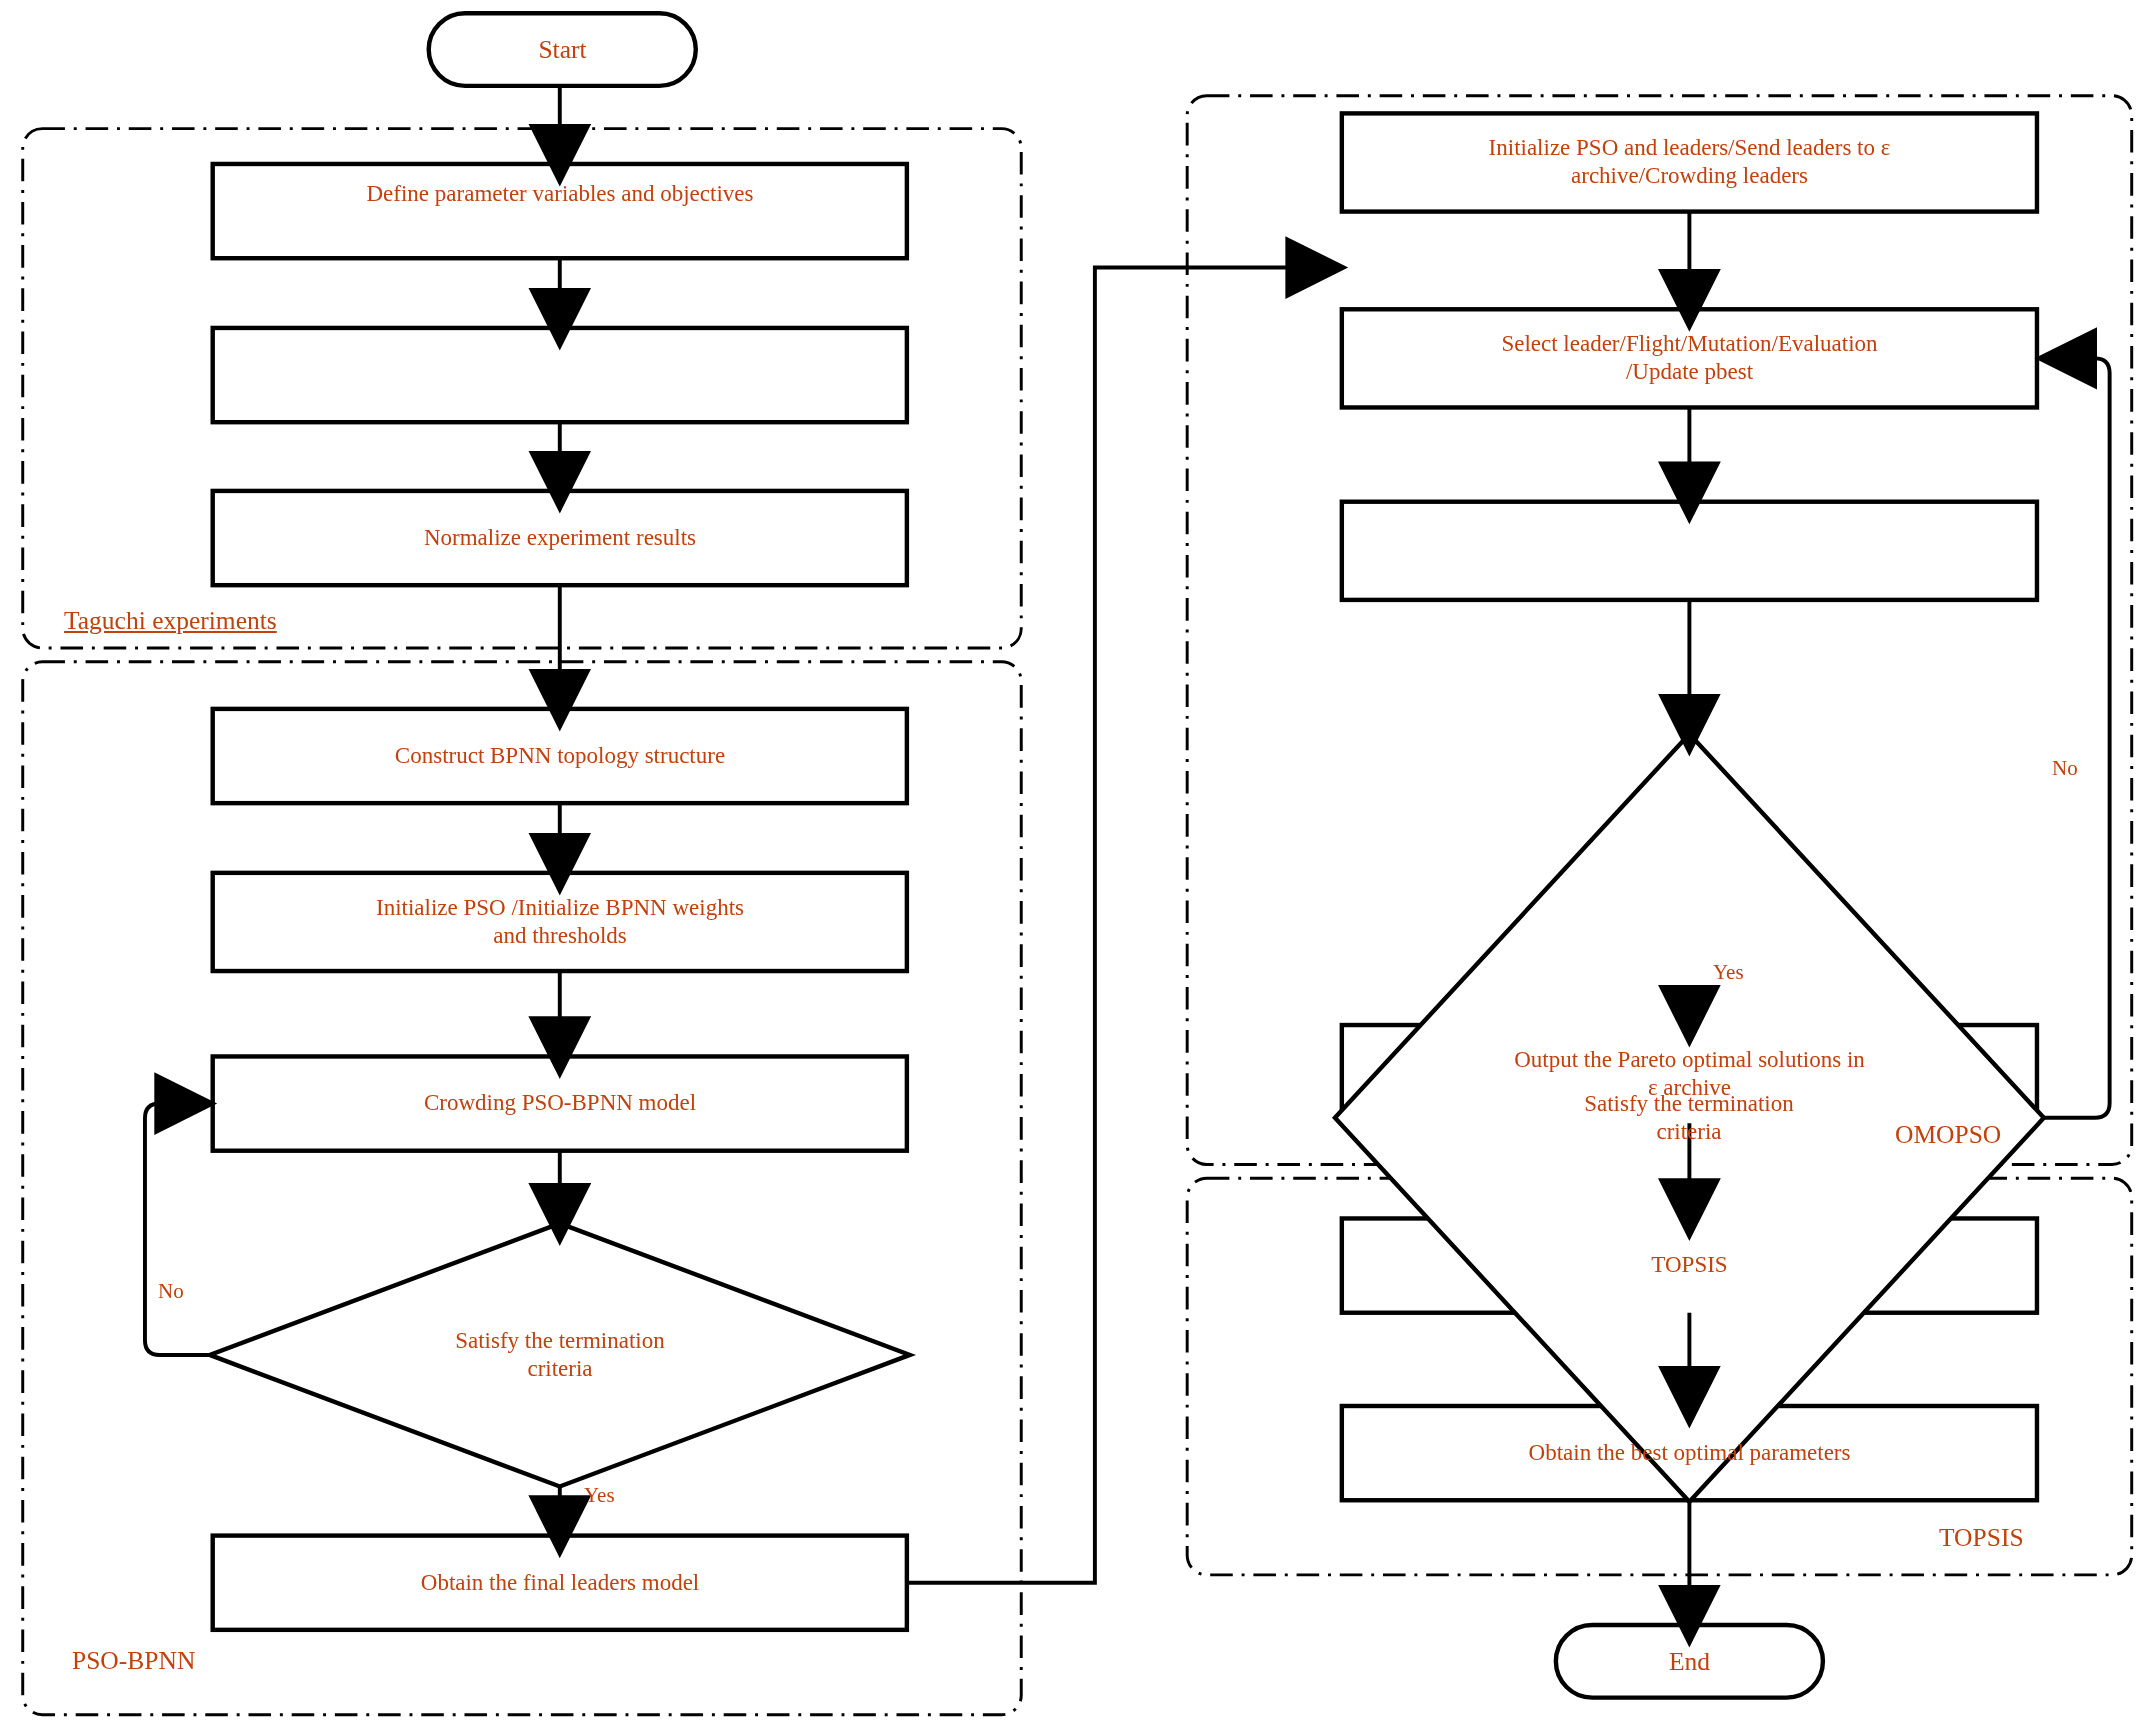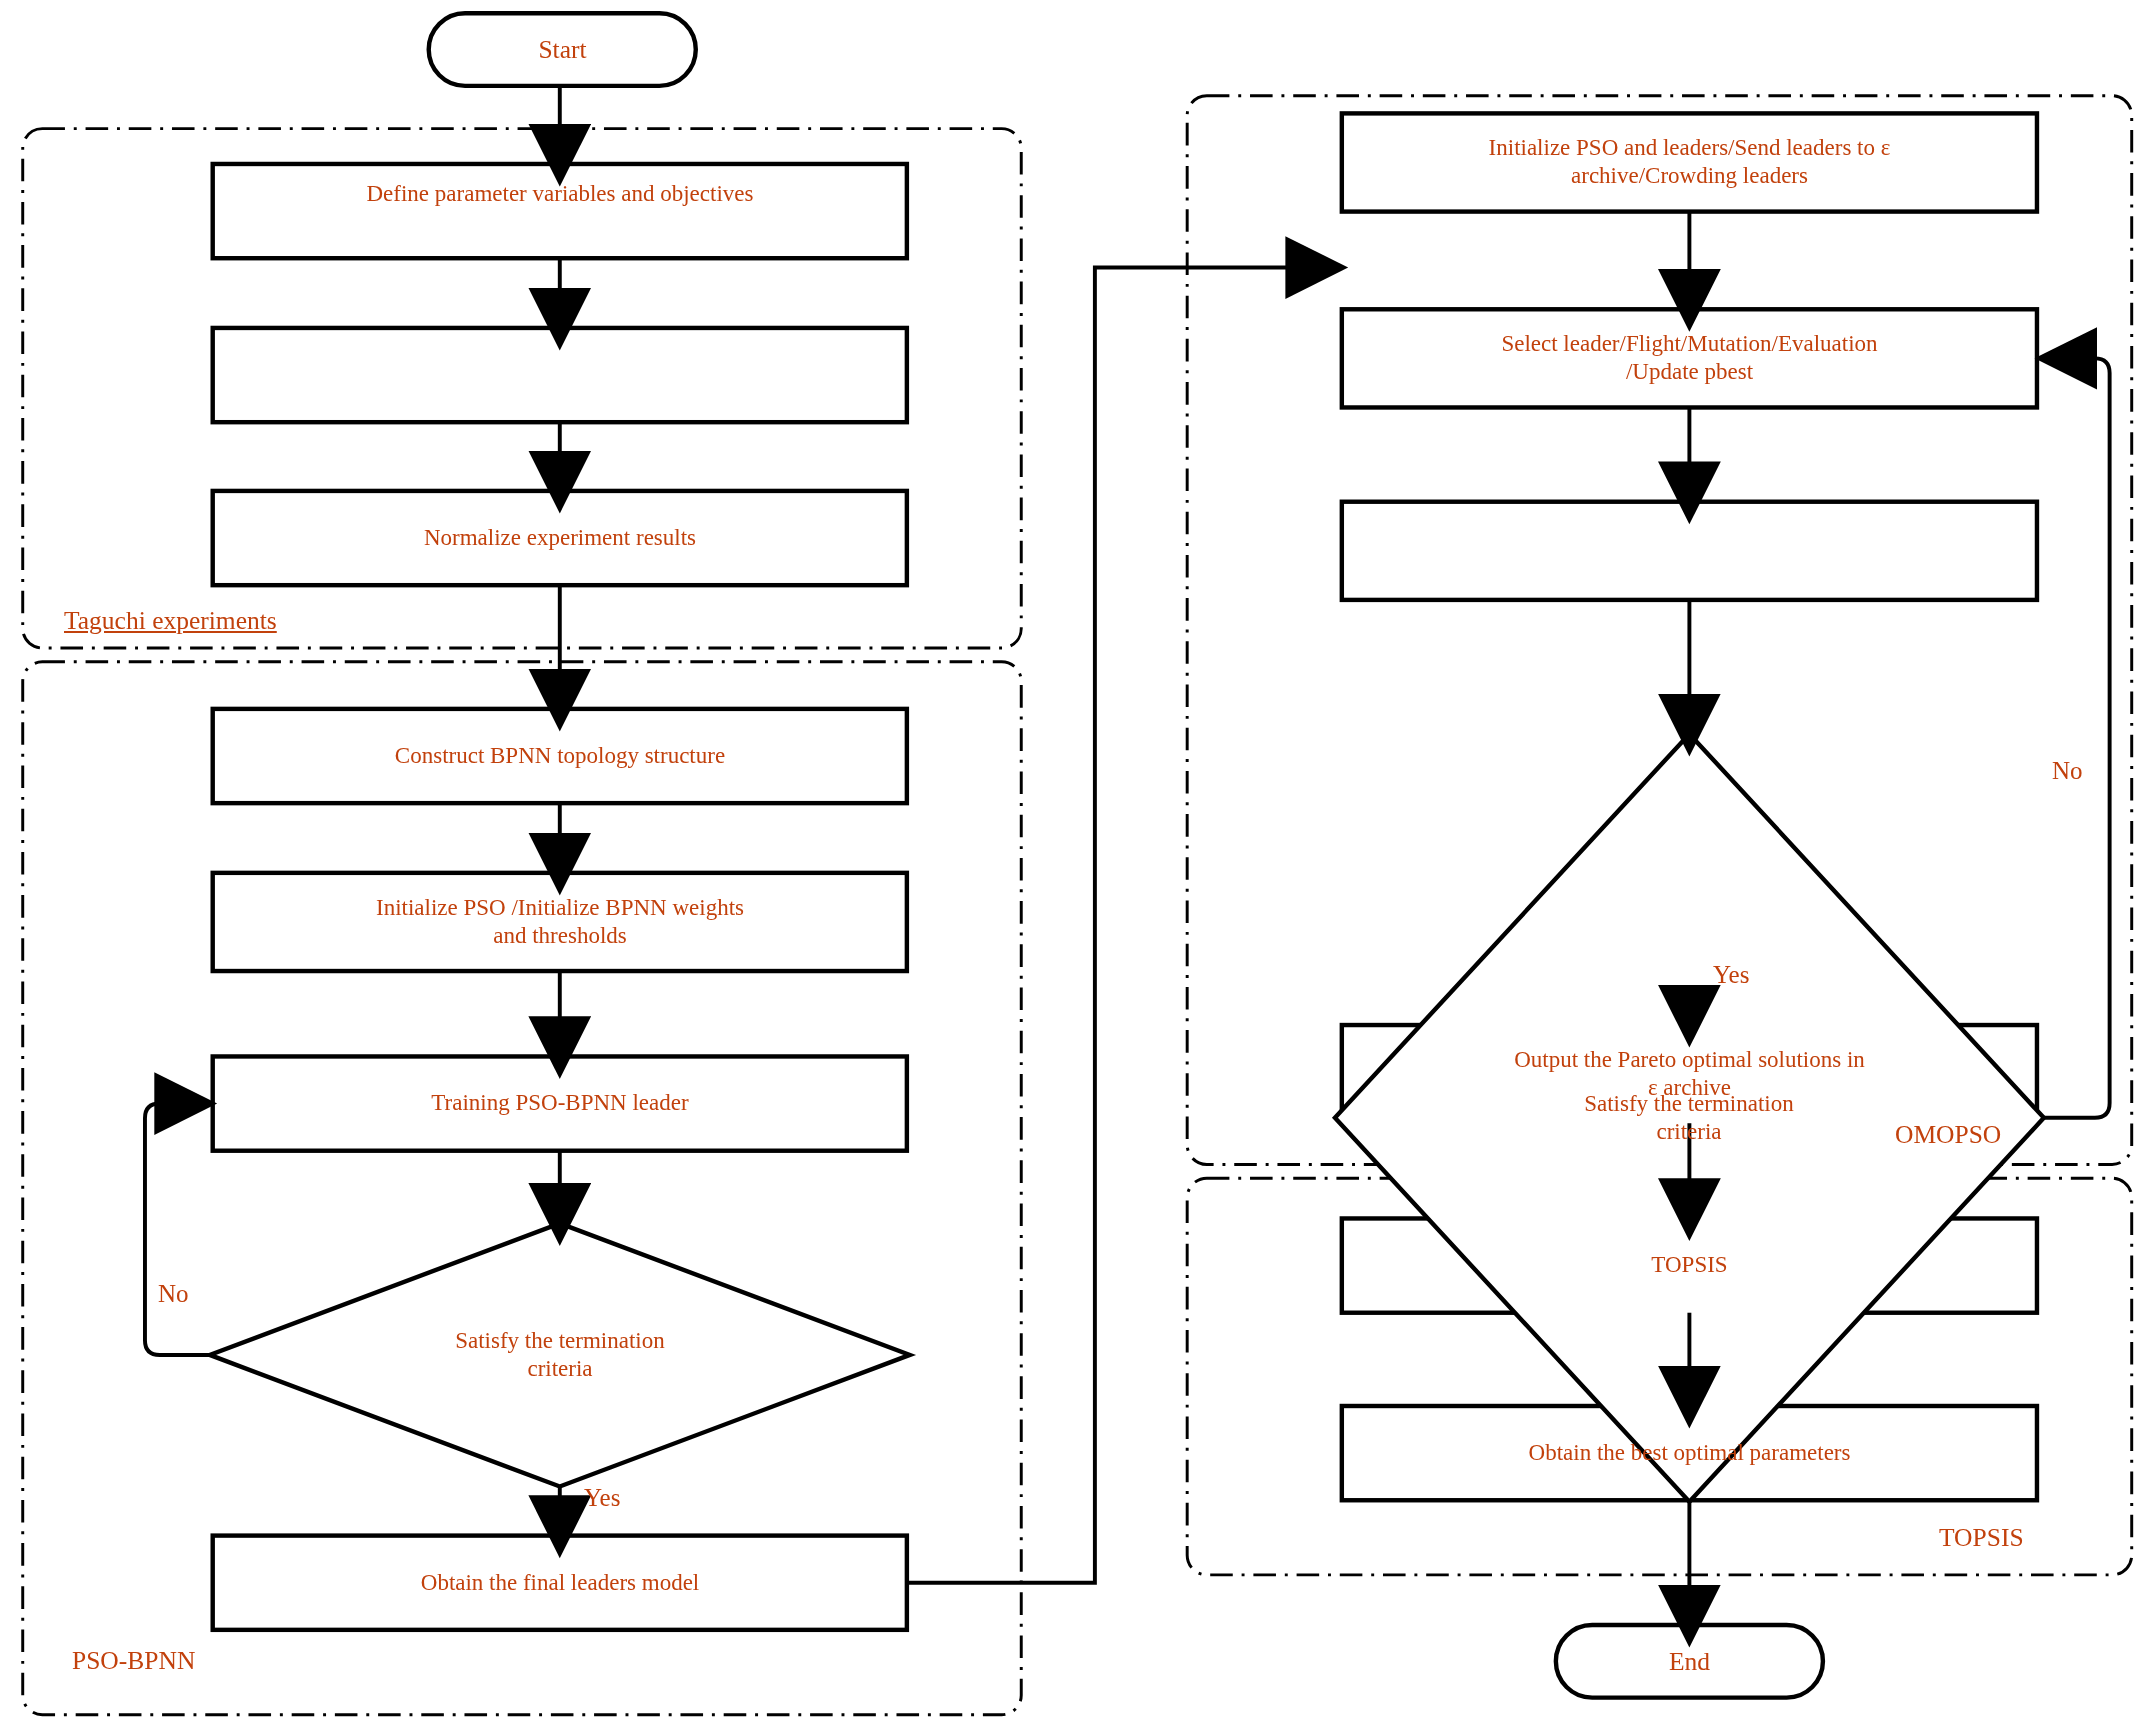--- a/index.html
+++ b/index.html
@@ -4,21 +4,21 @@
 <style>
   html,body{margin:0;padding:0;background:#ffffff;}
   #stage{position:relative;width:2151px;height:1730px;background:#fff;
          font-family:"Liberation Serif","DejaVu Serif",serif;}
   svg{position:absolute;left:0;top:0;width:2151px;height:1730px;}
   .lbl{position:absolute;color:#c2410c;line-height:1.22;text-align:center;
        font-family:"Liberation Serif","DejaVu Serif",serif;
        pointer-events:none;white-space:pre-line;}
   .boxlbl{font-size:23px;}
   .grplbl{font-size:25.5px;text-align:left;}
-  .edgelbl{font-size:25px;}
+  .edgelbl{font-size:21px;}
   .termlbl{font-size:25.5px;}
   .ctr{display:flex;align-items:center;justify-content:center;}
 </style>
 </head>
 <body>
 
 <div id="stage">
 
   <svg viewBox="0 0 4381 3524">
     <defs>
@@ -111,21 +111,21 @@
       <path d="M3441,2674 L3441,2854" marker-end="url(#ah2)"></path>
       <path d="M3441,3056 L3441,3300" marker-end="url(#ah2)"></path>
     </g>
   </svg>
 
   <div class="lbl boxlbl ctr" style="left:213px;top:147px;width:694px;height:94px;">Define parameter variables and objectives</div>
   <div class="lbl boxlbl ctr" style="left:213px;top:491px;width:694px;height:94px;">Normalize experiment results</div>
   <div class="lbl boxlbl ctr" style="left:213px;top:709px;width:694px;height:94px;">Construct BPNN topology structure</div>
   <div class="lbl boxlbl ctr" style="left:213px;top:873px;width:694px;height:98px;">Initialize PSO /Initialize BPNN weights
 and thresholds</div>
-  <div class="lbl boxlbl ctr" style="left:213px;top:1056px;width:694px;height:94px;">Training PSO-BPNN leader</div>
+  <div class="lbl boxlbl ctr" style="left:213px;top:1056px;width:694px;height:94px;">Crowding PSO-BPNN model</div>
   <div class="lbl boxlbl ctr" style="left:213px;top:1536px;width:694px;height:94px;">Obtain the final leaders model</div>
 
   <div class="lbl boxlbl ctr" style="left:1342px;top:113px;width:695px;height:98px;">Initialize PSO and leaders/Send leaders to ε
 archive/Crowding leaders</div>
   <div class="lbl boxlbl ctr" style="left:1342px;top:309px;width:695px;height:98px;">Select leader/Flight/Mutation/Evaluation
 /Update pbest</div>
   <div class="lbl boxlbl ctr" style="left:1342px;top:1025px;width:695px;height:98px;">Output the Pareto optimal solutions in
 ε archive</div>
   <div class="lbl boxlbl ctr" style="left:1342px;top:1218px;width:695px;height:94px;">TOPSIS</div>
   <div class="lbl boxlbl ctr" style="left:1342px;top:1406px;width:695px;height:94px;">Obtain the best optimal parameters</div>

